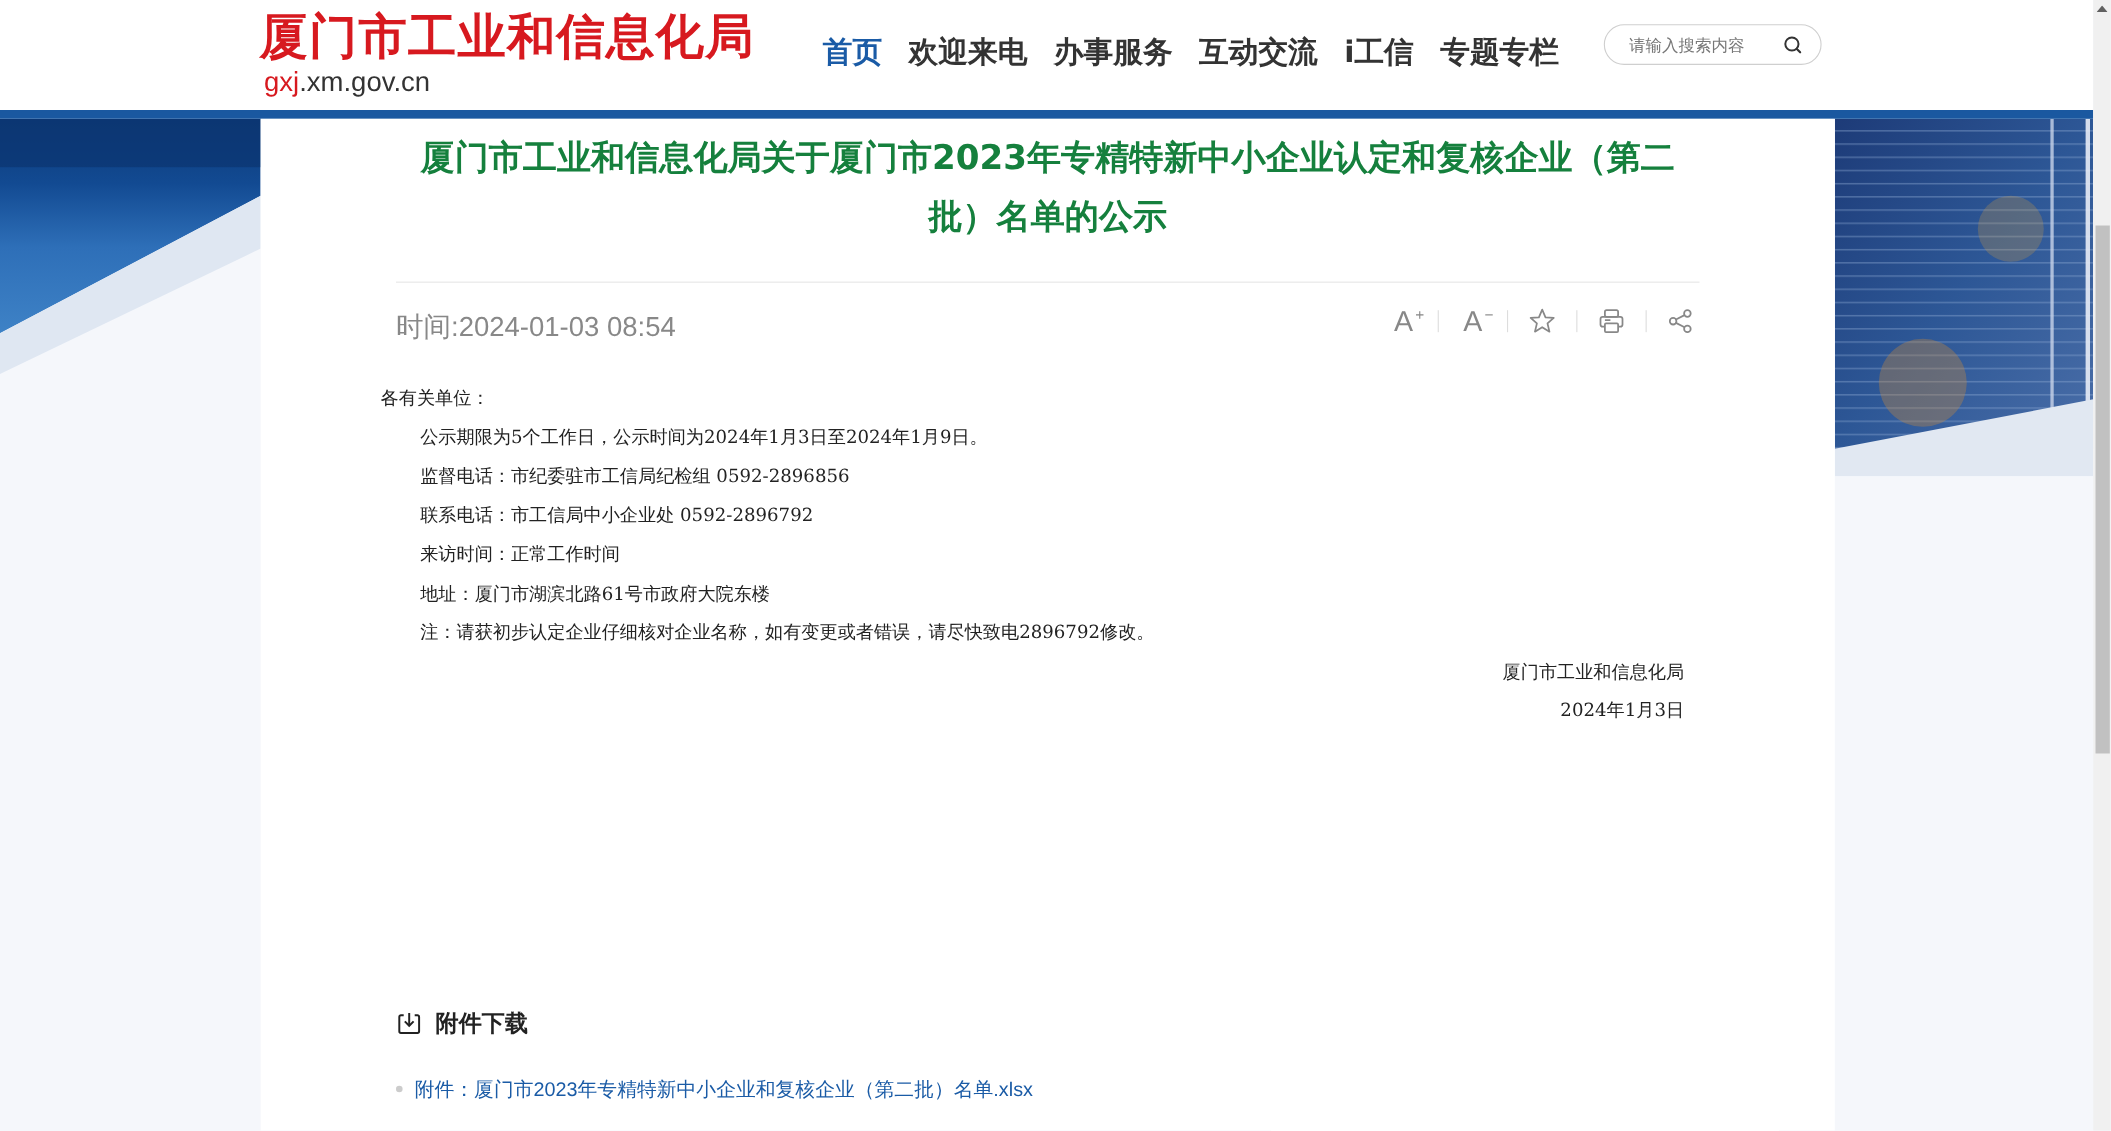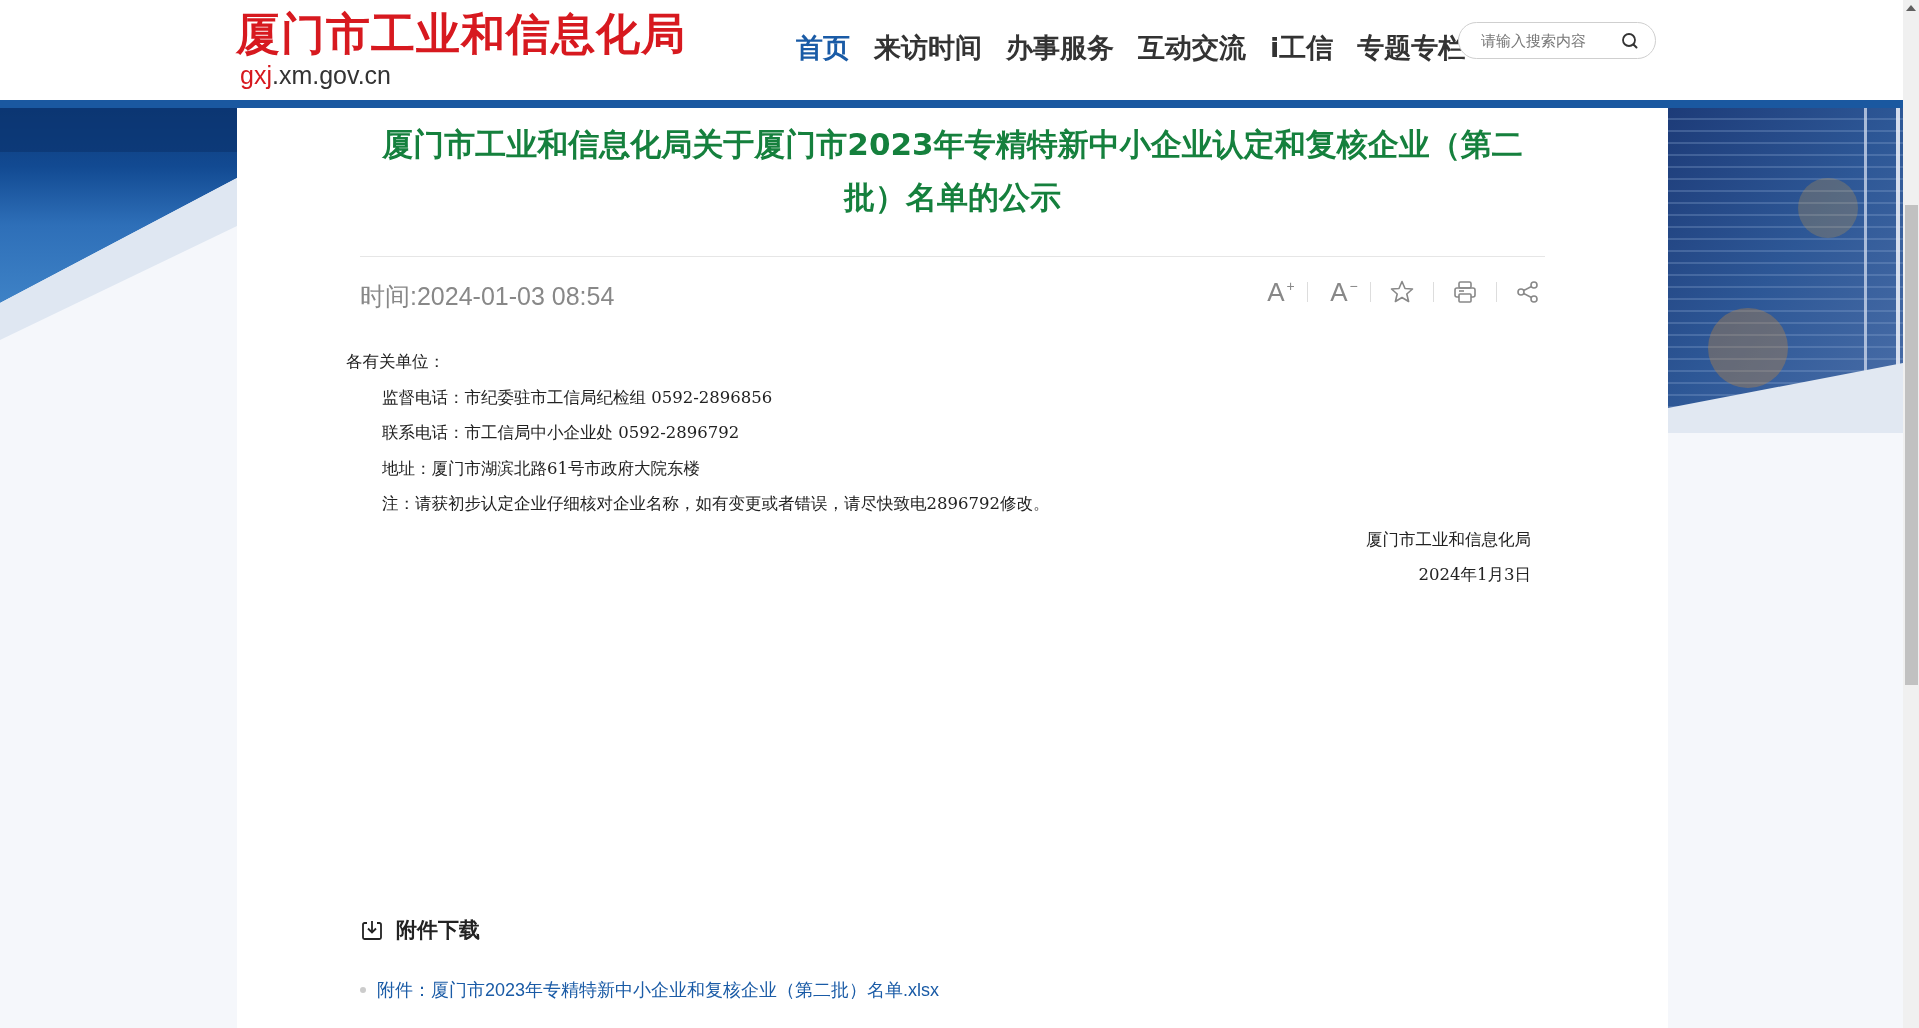--- a/index.html
+++ b/index.html
@@ -37,21 +37,21 @@
   }
   .logo-url .red { color: #d7191f; margin-top: 32px; }
   .nav {
     position: absolute; left: 748px; top: 28px; display: flex; gap: 0;
   }
   .nav-item {
     font-family: "DejaVu Sans", sans-serif; font-weight: bold;
     font-size: 27px; color: #333; line-height: 40px;
     margin-right: 24px; cursor: pointer; white-space: nowrap;
   }
-  .nav-item.active { color: #1a5ba6; margin-left: 48px; }
+  .nav-item.active { color: #1a5ba6; }
   .search-box {
     position: absolute; left: 1458px; top: 22px; width: 198px; height: 37px;
     border: 1px solid #cfcfcf; border-radius: 19px; background: #fff;
   }
   .search-input {
     position: absolute; left: 22px; top: 7px; width: 130px; height: 22px;
     border: none; outline: none; font-size: 15px; color: #666;
     background: transparent; font-family: "DejaVu Sans", sans-serif;
   }
   .search-input::placeholder { color: #777; }
@@ -177,21 +177,21 @@
       <polygon points="0,300 235,255 235,325 0,325" fill="#e1e8f2"></polygon>
     </svg>
   </div>
 
   <div class="header">
     <div class="logo-cn">厦门市工业和信息化局</div>
     <div class="logo-url"><span class="red">gxj</span><span>.xm.gov.cn</span></div>
 
     <div class="nav">
       <a class="nav-item active">首页</a>
-      <a class="nav-item">来访时间</a>
+      <a class="nav-item">欢迎来电</a>
       <a class="nav-item">办事服务</a>
       <a class="nav-item">互动交流</a>
       <a class="nav-item">i工信</a>
       <a class="nav-item">专题专栏</a>
     </div>
 
     <div class="search-box">
       <input class="search-input" type="text" placeholder="请输入搜索内容" style="">
       <div class="search-btn">
         <svg width="22" height="22" viewBox="0 0 22 22">
@@ -239,22 +239,24 @@
           <circle cx="6" cy="13" r="3" fill="none" stroke="#888" stroke-width="1.6"></circle>
           <circle cx="19" cy="20" r="3" fill="none" stroke="#888" stroke-width="1.6"></circle>
           <line x1="8.6" y1="11.5" x2="16.4" y2="7.5" stroke="#888" stroke-width="1.6"></line>
           <line x1="8.6" y1="14.5" x2="16.4" y2="18.5" stroke="#888" stroke-width="1.6"></line>
         </svg>
       </div>
     </div>
 
     <div class="body-text">
       <p>各有关单位：</p>
+      <p class="indent">公示期限为5个工作日，公示时间为2024年1月3日至2024年1月9日。</p>
       <p class="indent">监督电话：市纪委驻市工信局纪检组 0592-2896856</p>
       <p class="indent">联系电话：市工信局中小企业处 0592-2896792</p>
+      <p class="indent">来访时间：正常工作时间</p>
       <p class="indent">地址：厦门市湖滨北路61号市政府大院东楼</p>
       <p class="indent">注：请获初步认定企业仔细核对企业名称，如有变更或者错误，请尽快致电2896792修改。</p>
       <p class="right">厦门市工业和信息化局</p>
       <p class="right">2024年1月3日</p>
     </div>
 
     <div class="attach-head">
       <svg width="24" height="24" viewBox="0 0 24 24">
         <path d="M7 5 H4.5 A1.5 1.5 0 0 0 3 6.5 V19.5 A1.5 1.5 0 0 0 4.5 21 H19.5 A1.5 1.5 0 0 0 21 19.5 V6.5 A1.5 1.5 0 0 0 19.5 5 H17" fill="none" stroke="#222" stroke-width="1.8"></path>
         <line x1="12" y1="3" x2="12" y2="14" stroke="#222" stroke-width="1.8"></line>

